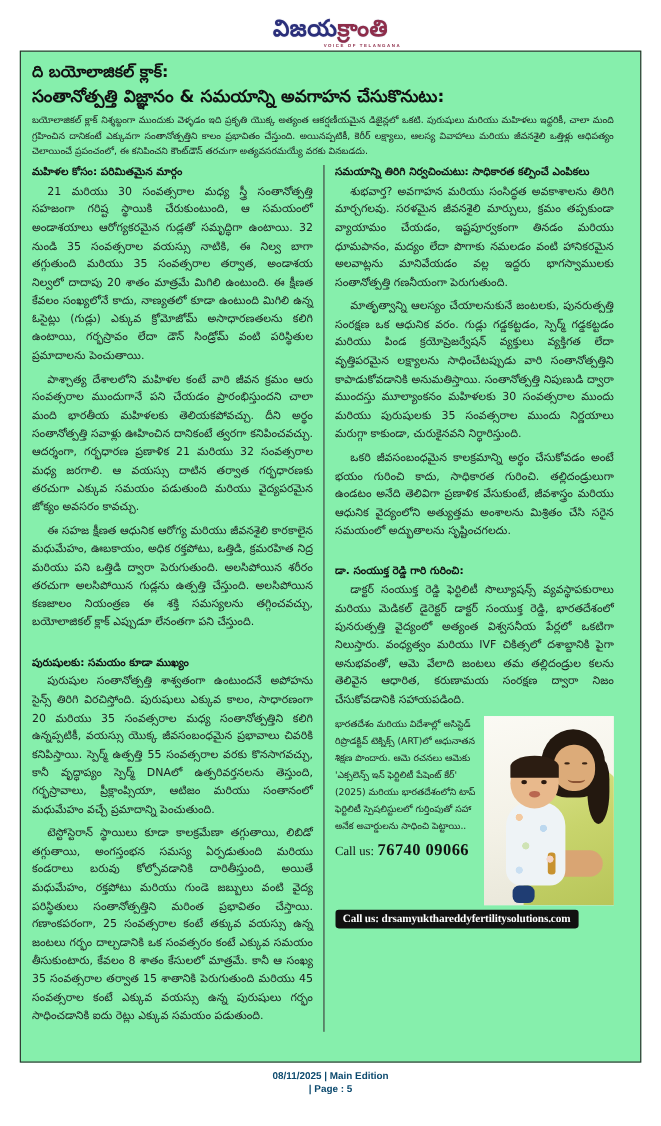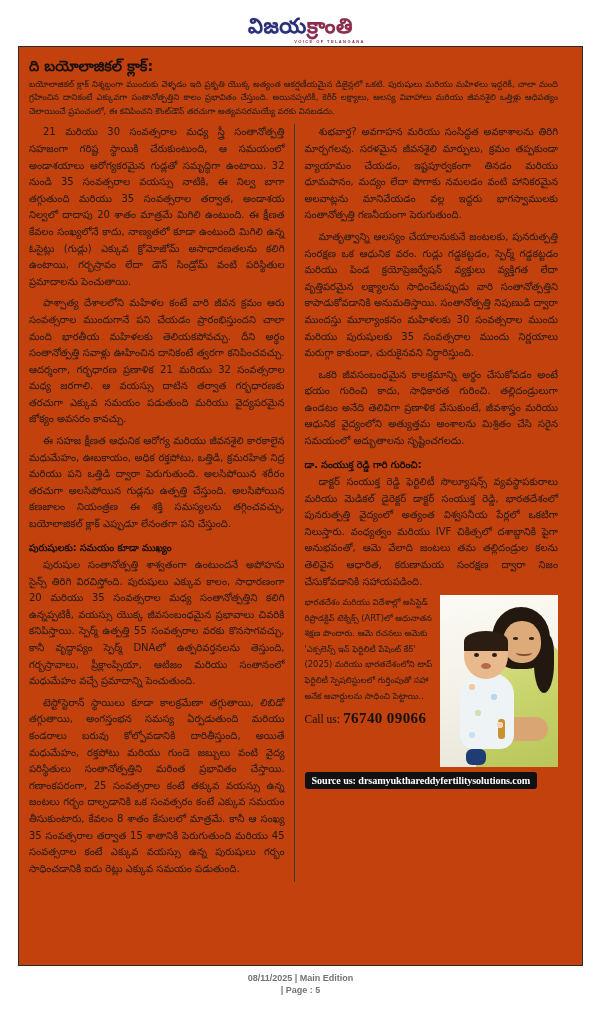--- a/index.html
+++ b/index.html
@@ -48,21 +48,21 @@
 
   
   .clipping {
     position: absolute;
     left: 18px;
     top: 46px;
     width: 565px;
     height: 920px;
     border: 1.5px solid #2a2a2a;
     box-sizing: border-box;
-    background: #c2410c;
+    background: #86efac;
     padding: 8px 24px 6px 10px;
     overflow: hidden;
   }
 
   .headline-1 {
     font-family: "DejaVu Sans", sans-serif;
     font-size: 14.5px;
     font-weight: bold;
     color: #111;
     line-height: 1.35;
@@ -99,21 +99,21 @@
   .col-right { padding-left: 10px; border-left: 1px solid #3a3a3a; }
 
   .subhead {
     font-family: "DejaVu Sans", sans-serif;
     font-size: 9.6px;
     font-weight: bold;
     color: #111;
     line-height: 1.4;
     margin: 0 0 3px 0;
   }
-  .subhead.spaced { margin-top: 8px; }
+  .subhead.spaced { margin-top: 21px; }
 
   .para {
     font-family: "DejaVu Sans", sans-serif;
     font-size: 10px;
     line-height: 1.66;
     text-align: justify;
     color: #1c1c1c;
     margin: 0 0 5px 0;
     text-indent: 14px;
   }
@@ -293,55 +293,58 @@
     letter-spacing: -0.1px;
   }
 
   
   .footer {
     position: absolute;
     left: 0; right: 0;
     top: 972px;
     text-align: center;
     font-family: "Liberation Sans", sans-serif;
-    color: #737373;
+    color: #0c4a6e;
   }
   .footer-line-1 { font-size: 9px; font-weight: bold; line-height: 1.35; }
   .footer-line-2 { font-size: 9px; font-weight: bold; line-height: 1.35; }
   .footer-line-3 { font-size: 8.5px; font-weight: bold; line-height: 1.5; }
 </style>
 </head>
 <body>
 
 <div class="masthead">
   <div class="masthead-title">
     <span>విజయ</span><span class="accent">క్రాంతి</span>
   </div>
   <div class="masthead-tag">VOICE OF TELANGANA</div>
 </div>
 
 <div class="clipping">
 
   <div class="headline-1">ది బయోలాజికల్ క్లాక్:</div>
+  <div class="headline-2">సంతానోత్పత్తి  విజ్ఞానం &amp; సమయాన్ని అవగాహన చేసుకొనుటు:</div>
 
   <p class="intro">బయోలాజికల్ క్లాక్ నిశ్శబ్దంగా ముందుకు వెళ్ళడం ఇది ప్రకృతి యొక్క అత్యంత ఆకర్షణీయమైన డిజైన్లలో ఒకటి. పురుషులు మరియు మహిళలు ఇద్దరికీ, చాలా మంది గ్రహించిన దానికంటే ఎక్కువగా సంతానోత్పత్తిని కాలం ప్రభావితం చేస్తుంది. అయినప్పటికీ, కెరీర్ లక్ష్యాలు, ఆలస్య వివాహాలు మరియు జీవనశైలి ఒత్తిళ్లు ఆధిపత్యం చెలాయించే ప్రపంచంలో, ఈ కనిపించని కౌంట్‌డౌన్ తరచుగా అత్యవసరమయ్యే వరకు వినబడదు.</p>
 
   <div class="columns">
 
     <div class="col col-left">
+      <div class="subhead">మహిళల కోసం: పరిమితమైన మార్గం</div>
       <p class="para">21 మరియు 30 సంవత్సరాల మధ్య స్త్రీ సంతానోత్పత్తి సహజంగా గరిష్ట స్థాయికి చేరుకుంటుంది, ఆ సమయంలో అండాశయాలు ఆరోగ్యకరమైన గుడ్లతో సమృద్ధిగా ఉంటాయి. 32 నుండి 35 సంవత్సరాల వయస్సు నాటికి, ఈ నిల్వ బాగా తగ్గుతుంది మరియు 35 సంవత్సరాల తర్వాత, అండాశయ నిల్వలో దాదాపు 20 శాతం మాత్రమే మిగిలి ఉంటుంది. ఈ క్షీణత కేవలం సంఖ్యలోనే కాదు, నాణ్యతలో కూడా ఉంటుంది  మిగిలి ఉన్న ఓసైట్లు (గుడ్లు) ఎక్కువ క్రోమోజోమ్ అసాధారణతలను కలిగి ఉంటాయి, గర్భస్రావం లేదా డౌన్ సిండ్రోమ్ వంటి పరిస్థితుల ప్రమాదాలను పెంచుతాయి.</p>
       <p class="para">పాశ్చాత్య దేశాలలోని మహిళల కంటే వారి జీవన క్రమం ఆరు సంవత్సరాల ముందుగానే పని చేయడం ప్రారంభిస్తుందని చాలా మంది భారతీయ మహిళలకు తెలియకపోవచ్చు. దీని అర్థం సంతానోత్పత్తి సవాళ్లు ఊహించిన దానికంటే త్వరగా కనిపించవచ్చు. ఆదర్శంగా, గర్భధారణ ప్రణాళిక 21 మరియు 32 సంవత్సరాల మధ్య జరగాలి. ఆ వయస్సు దాటిన తర్వాత గర్భధారణకు తరచుగా ఎక్కువ సమయం పడుతుంది మరియు వైద్యపరమైన జోక్యం అవసరం కావచ్చు.</p>
       <p class="para">ఈ సహజ క్షీణత ఆధునిక ఆరోగ్య మరియు జీవనశైలి కారకాలైన మధుమేహం, ఊబకాయం, అధిక రక్తపోటు, ఒత్తిడి, క్రమరహిత నిద్ర మరియు పని ఒత్తిడి ద్వారా పెరుగుతుంది. అలసిపోయిన శరీరం తరచుగా అలసిపోయిన గుడ్లను ఉత్పత్తి చేస్తుంది. అలసిపోయిన కణజాలం నియంత్రణ ఈ శక్తి సమస్యలను తగ్గించవచ్చు, బయోలాజికల్ క్లాక్ ఎప్పుడూ లేనంతగా పని చేస్తుంది.</p>
 
       <div class="subhead spaced">పురుషులకు: సమయం కూడా ముఖ్యం</div>
       <p class="para">పురుషుల సంతానోత్పత్తి శాశ్వతంగా ఉంటుందనే అపోహను సైన్స్ తిరిగి విరచిస్తోంది. పురుషులు ఎక్కువ కాలం, సాధారణంగా 20 మరియు 35 సంవత్సరాల మధ్య సంతానోత్పత్తిని కలిగి ఉన్నప్పటికీ, వయస్సు యొక్క జీవసంబంధమైన ప్రభావాలు చివరికి కనిపిస్తాయి. స్పెర్మ్ ఉత్పత్తి 55 సంవత్సరాల వరకు కొనసాగవచ్చు, కానీ వృద్ధాప్యం స్పెర్మ్ DNAలో ఉత్పరివర్తనలను తెస్తుంది, గర్భస్రావాలు, ప్రీక్లాంప్సియా, ఆటిజం మరియు సంతానంలో మధుమేహం వచ్చే ప్రమాదాన్ని పెంచుతుంది.</p>
       <p class="para">టెస్టోస్టెరాన్ స్థాయిలు కూడా కాలక్రమేణా తగ్గుతాయి, లిబిడో తగ్గుతాయి, అంగస్తంభన సమస్య ఏర్పడుతుంది మరియు కండరాలు బరువు కోల్పోవడానికి దారితీస్తుంది, అయితే మధుమేహం, రక్తపోటు మరియు గుండె జబ్బులు వంటి వైద్య పరిస్థితులు సంతానోత్పత్తిని మరింత ప్రభావితం చేస్తాయి. గణాంకపరంగా, 25 సంవత్సరాల కంటే తక్కువ వయస్సు ఉన్న జంటలు గర్భం దాల్చడానికి ఒక సంవత్సరం కంటే ఎక్కువ సమయం తీసుకుంటారు, కేవలం 8 శాతం కేసులలో మాత్రమే. కానీ ఆ సంఖ్య 35 సంవత్సరాల తర్వాత 15 శాతానికి పెరుగుతుంది మరియు 45 సంవత్సరాల కంటే ఎక్కువ వయస్సు ఉన్న పురుషులు గర్భం సాధించడానికి ఐదు రెట్లు ఎక్కువ సమయం పడుతుంది.</p>
     </div>
 
     <div class="col col-right">
+      <div class="subhead">సమయాన్ని తిరిగి నిర్వచించుటు: సాధికారత కల్పించే ఎంపికలు</div>
       <p class="para">శుభవార్త? అవగాహన మరియు సంసిద్ధత అవకాశాలను తిరిగి మార్చగలవు. సరళమైన జీవనశైలి మార్పులు, క్రమం తప్పకుండా వ్యాయామం చేయడం, ఇష్టపూర్వకంగా తినడం మరియు ధూమపానం, మద్యం లేదా పొగాకు నమలడం వంటి హానికరమైన అలవాట్లను మానివేయడం వల్ల ఇద్దరు భాగస్వాములకు సంతానోత్పత్తి గణనీయంగా పెరుగుతుంది.</p>
       <p class="para">మాతృత్వాన్ని ఆలస్యం చేయాలనుకునే జంటలకు, పునరుత్పత్తి సంరక్షణ ఒక ఆధునిక వరం. గుడ్లు గడ్డకట్టడం, స్పెర్మ్ గడ్డకట్టడం మరియు పిండ క్రయోప్రెజర్వేషన్ వ్యక్తులు వ్యక్తిగత లేదా వృత్తిపరమైన లక్ష్యాలను సాధించేటప్పుడు వారి సంతానోత్పత్తిని కాపాడుకోవడానికి అనుమతిస్తాయి. సంతానోత్పత్తి నిపుణుడి ద్వారా ముందస్తు మూల్యాంకనం  మహిళలకు 30 సంవత్సరాల ముందు మరియు పురుషులకు 35 సంవత్సరాల ముందు  నిర్ణయాలు మరుగ్గా కాకుండా, చురుకైనవని నిర్ధారిస్తుంది.</p>
       <p class="para">ఒకరి జీవసంబంధమైన కాలక్రమాన్ని అర్థం చేసుకోవడం అంటే భయం గురించి కాదు, సాధికారత గురించి. తల్లిదండ్రులుగా ఉండటం అనేది తెలివిగా ప్రణాళిక వేసుకుంటే, జీవశాస్త్రం మరియు ఆధునిక వైద్యంలోని అత్యుత్తమ అంశాలను మిశ్రితం చేసి సరైన సమయంలో అద్భుతాలను సృష్టించగలదు.</p>
 
       <div class="subhead spaced">డా. సంయుక్త రెడ్డి గారి గురించి:</div>
       <p class="para">డాక్టర్ సంయుక్త రెడ్డి ఫెర్టిలిటీ సొల్యూషన్స్ వ్యవస్థాపకురాలు మరియు మెడికల్ డైరెక్టర్ డాక్టర్ సంయుక్త రెడ్డి, భారతదేశంలో పునరుత్పత్తి వైద్యంలో అత్యంత విశ్వసనీయ పేర్లలో ఒకటిగా నిలుస్తారు. వంధ్యత్వం మరియు IVF చికిత్సలో దశాబ్దానికి పైగా అనుభవంతో, ఆమె వేలాది జంటలు తమ తల్లిదండ్రుల కలను తెలివైన ఆధారిత, కరుణామయ సంరక్షణ ద్వారా నిజం చేసుకోవడానికి సహాయపడింది.</p>
 
       <div class="promo">
 
         <div class="wrap-photo">
@@ -365,21 +368,21 @@
           <div class="ph-baby-shoe"></div>
         </div>
 
         <p class="promo-text">భారతదేశం మరియు విదేశాల్లో అసిస్టెడ్ రిప్రొడక్టివ్ టెక్నిక్స్ (ART)లో ఆధునాతన శిక్షణ పొందారు. ఆమె రచనలు ఆమెకు 'ఎక్సలెన్స్ ఇన్ ఫెర్టిలిటీ పేషెంట్ కేర్' (2025) మరియు భారతదేశంలోని టాప్ ఫెర్టిలిటీ స్పెషలిస్టులలో గుర్తింపుతో సహా అనేక అవార్డులను సాధించి పెట్టాయి..</p>
 
         <div class="call-us">
           <span class="lbl">Call us:</span>
           <span class="num">76740 09066</span>
         </div>
 
-        <div class="visit-bar">Source us: drsamyukthareddyfertilitysolutions.com</div>
+        <div class="visit-bar">Call us: drsamyukthareddyfertilitysolutions.com</div>
       </div>
     </div>
 
   </div>
 </div>
 
 <div class="footer">
   <div class="footer-line-1">08/11/2025 | Main Edition</div>
   <div class="footer-line-2">| Page : 5</div>
 </div>

